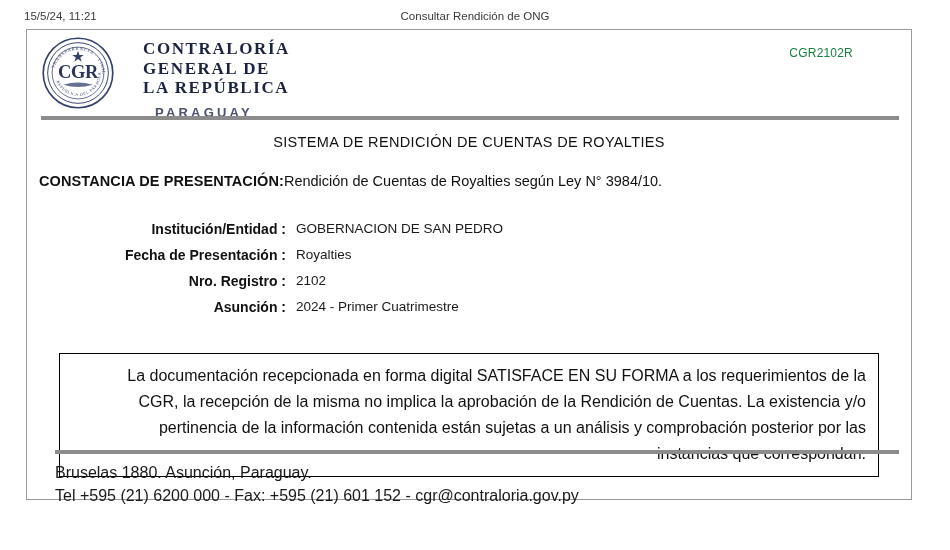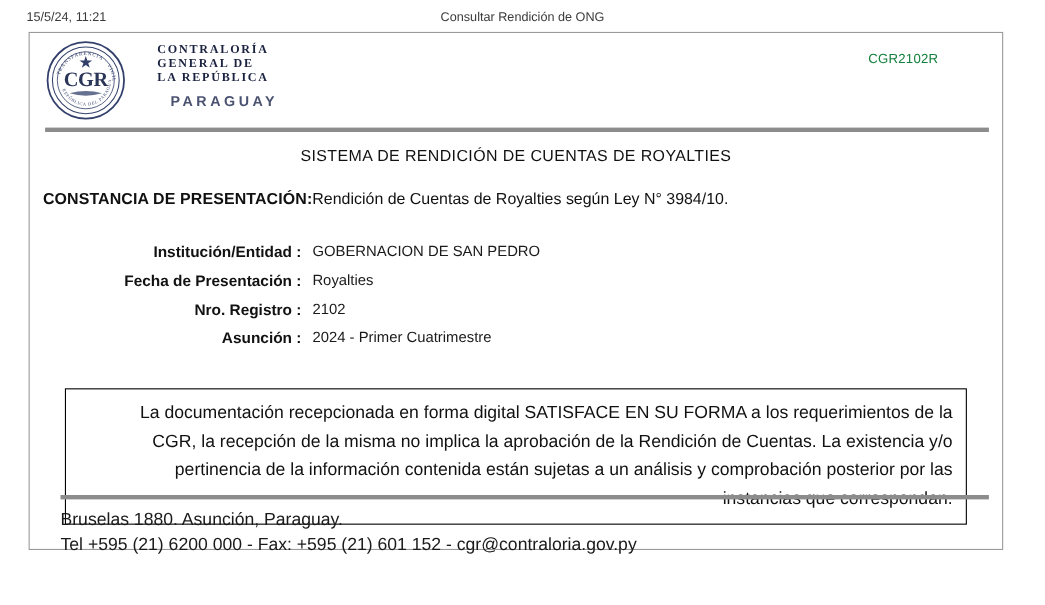--- a/index.html
+++ b/index.html
@@ -66,21 +66,21 @@
     height: 74px;
   }
   .brand {
     position: absolute;
     left: 116px;
     top: 9px;
   }
   .brand-line {
     font-family: "Liberation Serif", serif;
     font-weight: bold;
-    font-size: 11px;
+    font-size: 17px;
     letter-spacing: 1.6px;
     line-height: 1.16;
     color: #1b2340;
     white-space: nowrap;
   }
   .brand-country {
     margin-top: 7px;
     font-family: "Liberation Sans", sans-serif;
     font-weight: bold;
     font-size: 13px;
@@ -132,21 +132,21 @@
     font-weight: bold;
     letter-spacing: 0.1px;
   }
   .constancia span.normal {
     font-weight: normal;
   }
 
   
   .fields {
     position: absolute;
-    left: 0;
+    left: 12px;
     top: 186px;
     width: 884px;
   }
   .field-row {
     position: relative;
     height: 26px;
     line-height: 26px;
   }
   .field-label {
     position: absolute;

